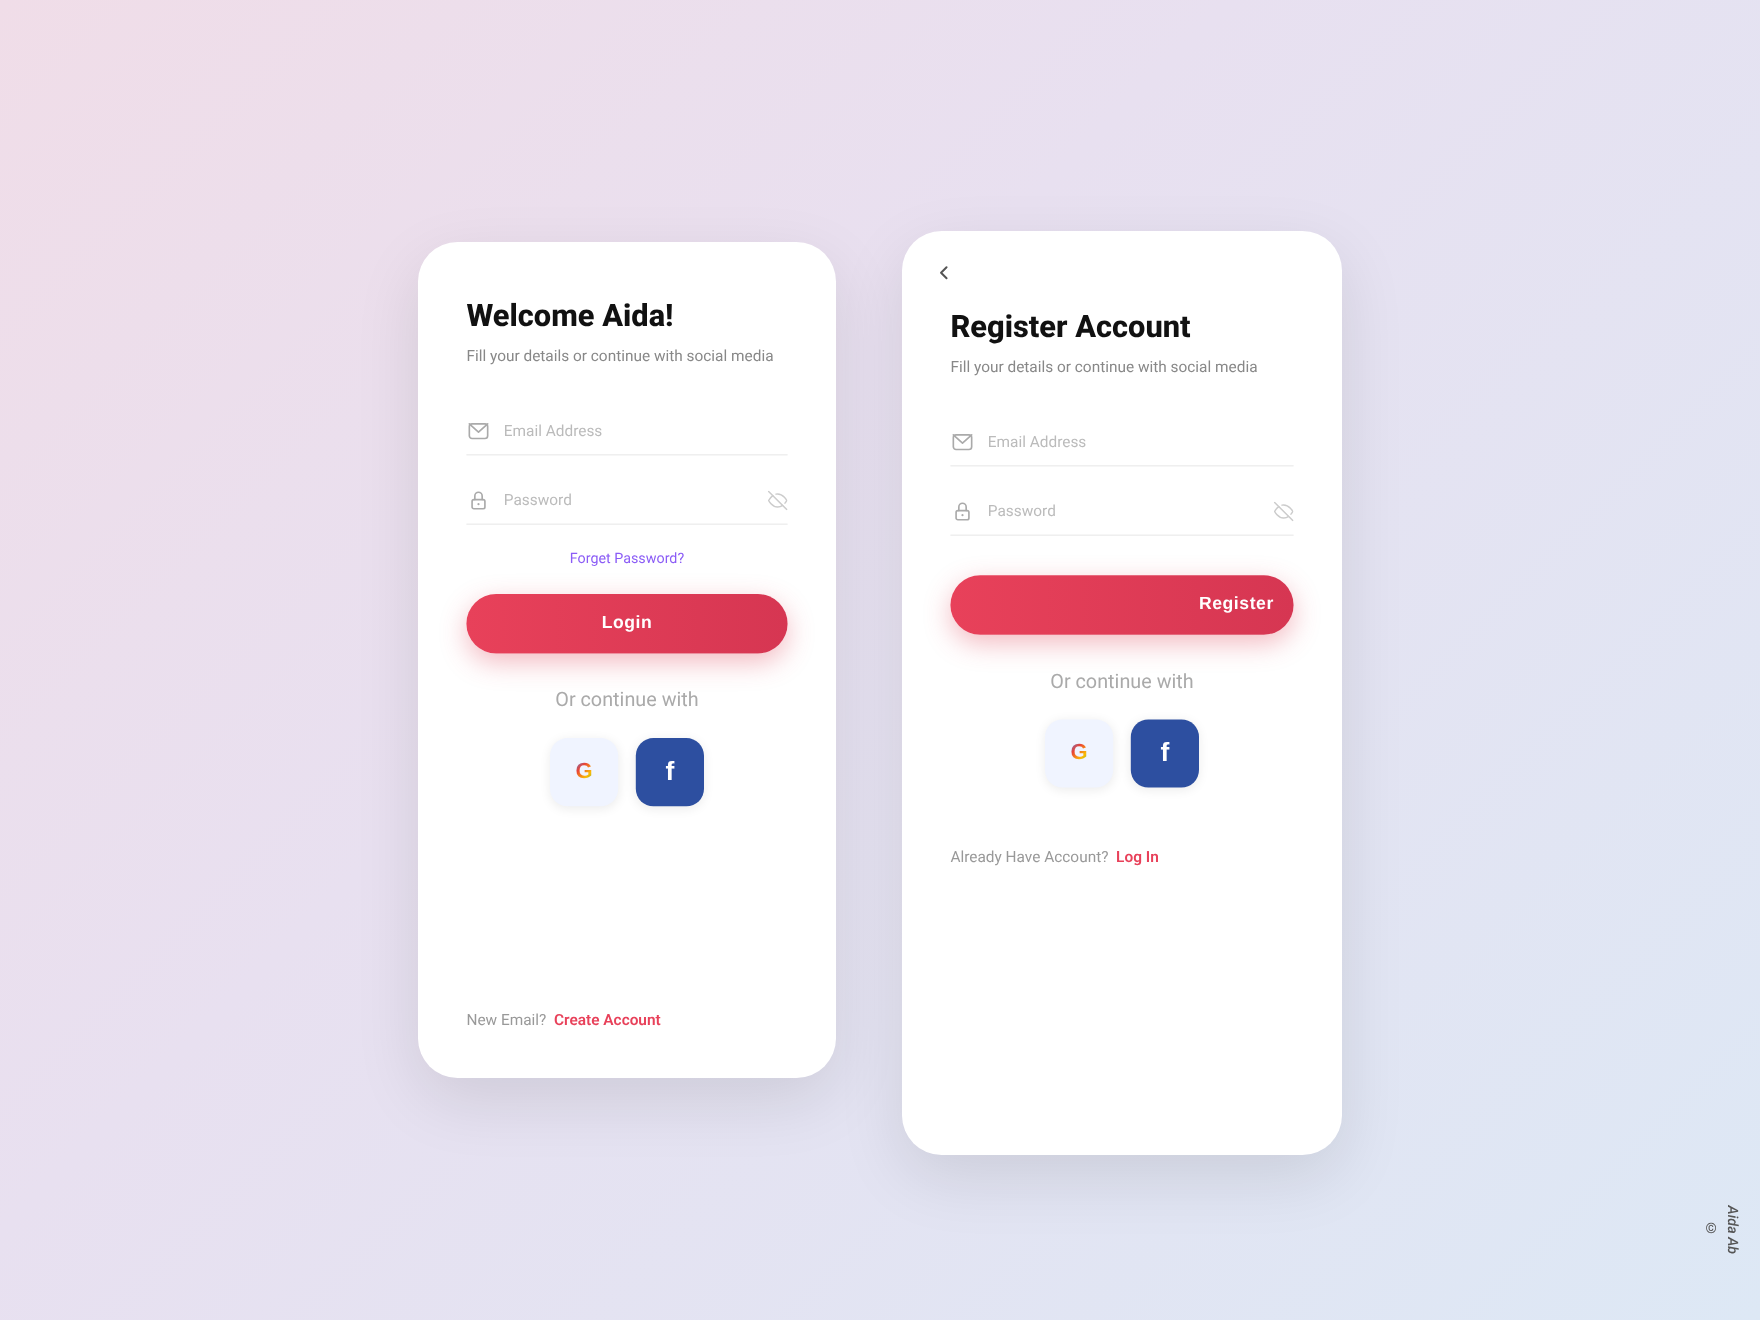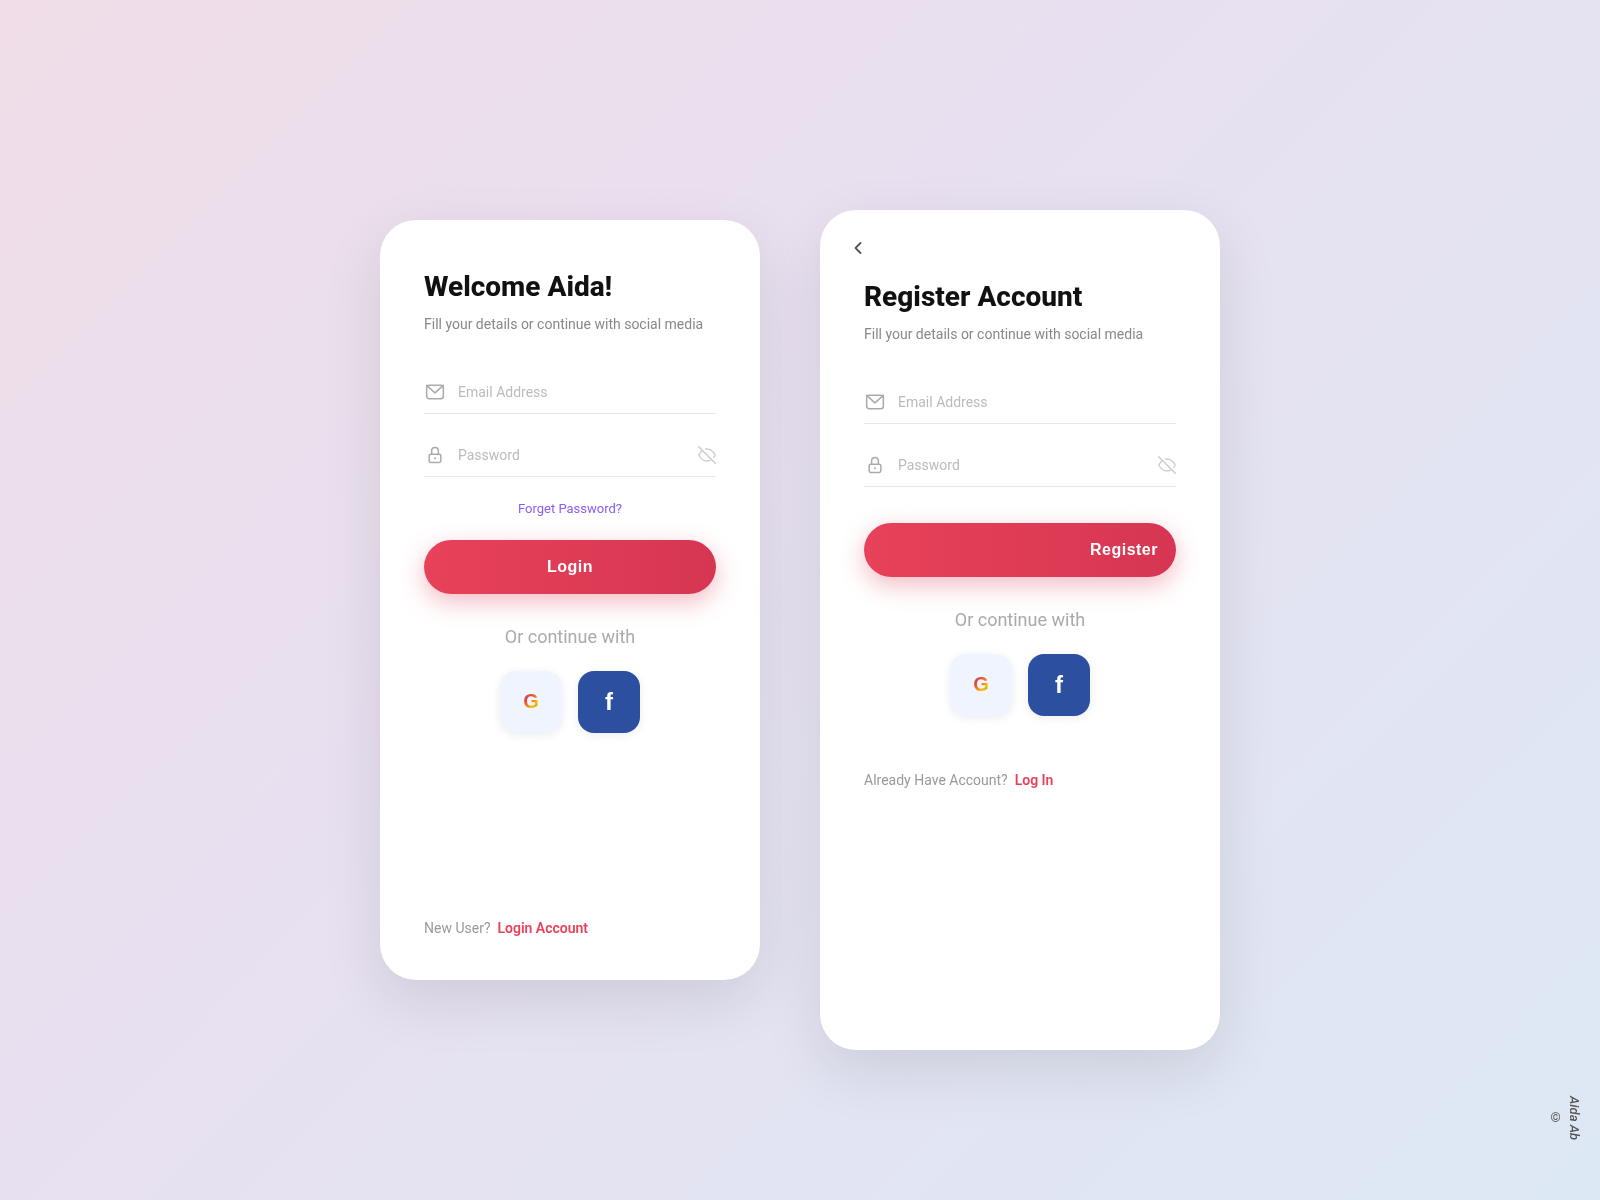--- a/index.html
+++ b/index.html
@@ -284,22 +284,22 @@
     <div class="social-buttons">
       <button class="social-btn social-btn-google">
         <span class="google-g">G</span>
       </button>
       <button class="social-btn social-btn-facebook">
         <span class="facebook-f">f</span>
       </button>
     </div>
 
     <div class="bottom-link">
-      <span>New User?</span>
-      &nbsp;<a>Login Account</a>
+      <span>New Email?</span>
+      &nbsp;<a>Create Account</a>
     </div>
   </div>
 
   <div class="card register-card">
     <button class="back-btn">
       <svg width="20" height="20" viewBox="0 0 24 24" fill="none" stroke="#555" stroke-width="2.2" stroke-linecap="round" stroke-linejoin="round">
         <polyline points="15,18 9,12 15,6"></polyline>
       </svg>
     </button>
 

